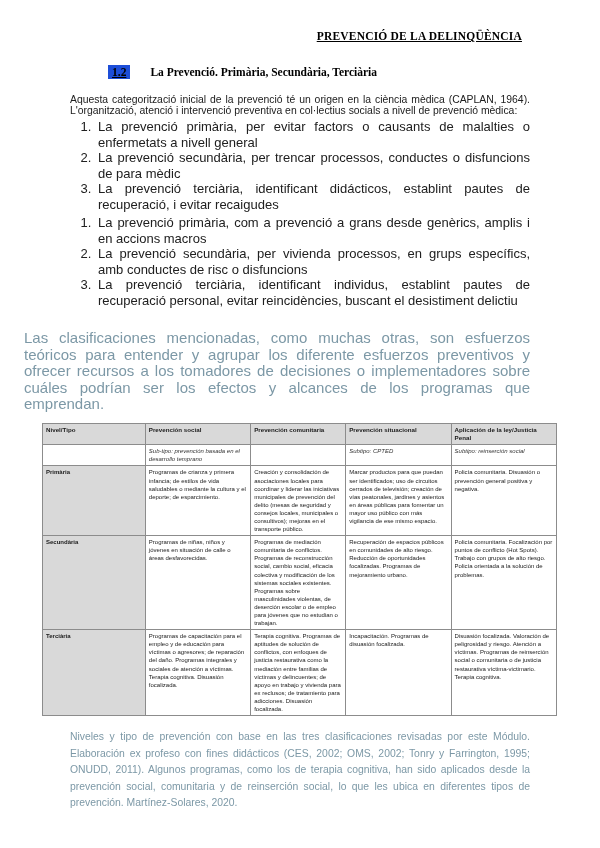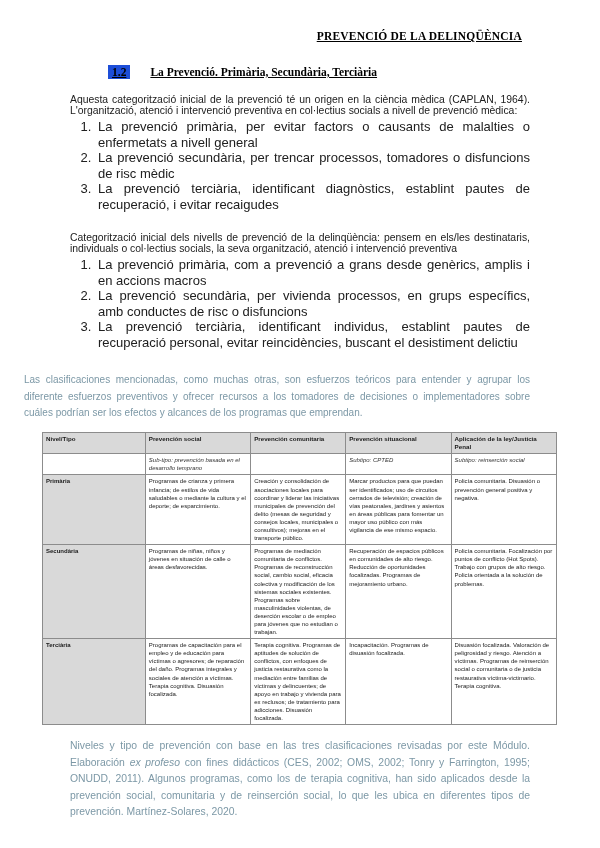--- a/index.html
+++ b/index.html
@@ -15,38 +15,38 @@
     color:#000;
   }
   .doc-header .underlined { text-decoration:underline; letter-spacing:0.2px; }
   .section-heading {
     margin:24px 70px 0 108px;
     font-family:"Liberation Serif", serif; font-size:11.5px; font-weight:bold; color:#000;
   }
   .section-number {
     background:#1d4ed8; padding:1px 4px; margin-right:20px; text-decoration:underline;
   }
-  .section-title { text-decoration:underline; }
+  .section-title { }
   .para {
     margin:0 70px; font-size:10.4px; line-height:11px; text-align:justify;
   }
   .p1 { margin-top:16px; }
   .p2 { margin-top:8px; }
   .p3 { margin-top:20px; }
   ol.num-list {
     margin:3px 70px 0 70px; padding-left:25px;
     font-size:13px; line-height:15.5px;
   }
   ol.num-list li { text-align:justify; padding-left:3px; }
   .note {
     color:#7c98a6;
   }
-  .note-top { margin-top:22px; font-size:10px; line-height:16.5px;margin-left:24px; }
+  .note-top { margin-top:22px; font-size:15px; line-height:16.5px;margin-left:24px; }
   .note-bottom { margin-top:13px; font-size:10.4px; line-height:16.5px; }
-  .note .it { font-style:italic; }
+  .note .it { }
   .table-wrap { margin:10px 43px 0 42px; }
   table.prev-table {
     width:100%; border-collapse:collapse; table-layout:fixed;
     font-size:6px; line-height:1.35; color:#1a1a1a;
   }
   table.prev-table th, table.prev-table td {
     border:0.8px solid #8c8c8c; padding:2px 3px; vertical-align:top; text-align:left;
     word-wrap:break-word;
   }
   table.prev-table th {
@@ -66,26 +66,25 @@
   </div>
 
   <div class="section-heading">
     <span class="section-number">1.2</span><span class="section-title">La Prevenció. Primària, Secundària, Terciària</span>
   </div>
 
   <p class="para p1">Aquesta categorització inicial de la prevenció té un origen en la ciència mèdica (CAPLAN, 1964). L'organització, atenció i intervenció preventiva en col·lectius socials a nivell de prevenció mèdica:</p>
 
   <ol class="num-list">
     <li>La prevenció primària, per evitar factors o causants de malalties o enfermetats a nivell general</li>
-    <li>La prevenció secundària, per trencar processos, tomadores o disfuncions de risc mèdic</li>
-    <li>La prevenció terciària, identificant diagnòstics, establint pautes de recuperació, i evitar recaigudes</li>
+    <li>La prevenció secundària, per trencar processos, conductes o disfuncions de para mèdic</li>
+    <li>La prevenció terciària, identificant didácticos, establint pautes de recuperació, i evitar recaigudes</li>
   </ol>
 
 
-  <p class="para p3">Categorització inicial dels nivells de prevenció de la delinqüència: pensem en els/les destinataris, individuals o col·lectius socials, la seva organització, atenció i intervenció preventiva</p>
 
   <ol class="num-list">
     <li>La prevenció primària, com a prevenció a grans desde genèrics, amplis i en accions macros</li>
     <li>La prevenció secundària, per vivienda processos, en grups específics, amb conductes de risc o disfuncions</li>
     <li>La prevenció terciària, identificant individus, establint pautes de recuperació personal, evitar reincidències, buscant el desistiment delictiu</li>
   </ol>
 
   <p class="para note note-top">Las clasificaciones mencionadas, como muchas otras, son esfuerzos teóricos para entender y agrupar los diferente esfuerzos preventivos y ofrecer recursos a los tomadores de decisiones o implementadores sobre cuáles podrían ser los efectos y alcances de los programas que emprendan.</p>
 
   <div class="table-wrap">

